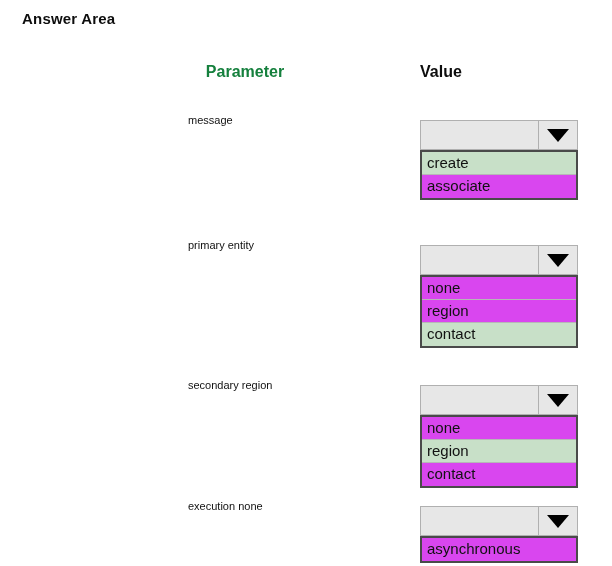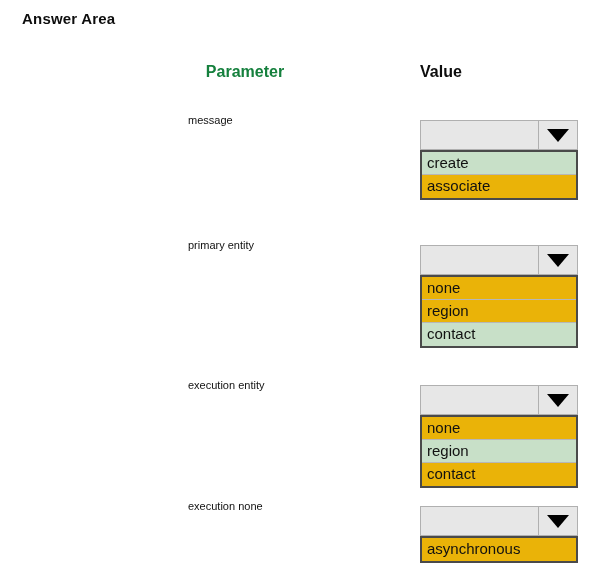--- a/index.html
+++ b/index.html
@@ -112,21 +112,21 @@
     background: #ffffff;
     margin-top: 0px;
   }
   .dd-option {
     box-sizing: border-box;
     height: 23px;
     line-height: 22px;
     padding-left: 5px;
     font-size: 15px;
     color: #111111;
-    background: #eab308;
+    background: #d946ef;
     border-bottom: 1px solid #b7b7b7;
     white-space: nowrap;
     overflow: hidden;
   }
   .dd-option:last-child {
     border-bottom: none;
   }
   .dd-option.selected {
     background: #c8e0c8;
   }
@@ -165,21 +165,21 @@
           </div>
         </div>
         <div class="dd-list">
           <div class="dd-option">none</div>
           <div class="dd-option">region</div>
           <div class="dd-option selected">contact</div>
         </div>
       </div>
     </div>
     <div class="param-row" style="top: 373px;">
-      <div class="param-label">execution entity</div>
+      <div class="param-label">secondary region</div>
       <div class="dropdown">
         <div class="dd-button">
           <div class="dd-value"></div>
           <div class="dd-arrow-box">
             <div class="dd-arrow"></div>
           </div>
         </div>
         <div class="dd-list">
           <div class="dd-option">none</div>
           <div class="dd-option selected">region</div>

